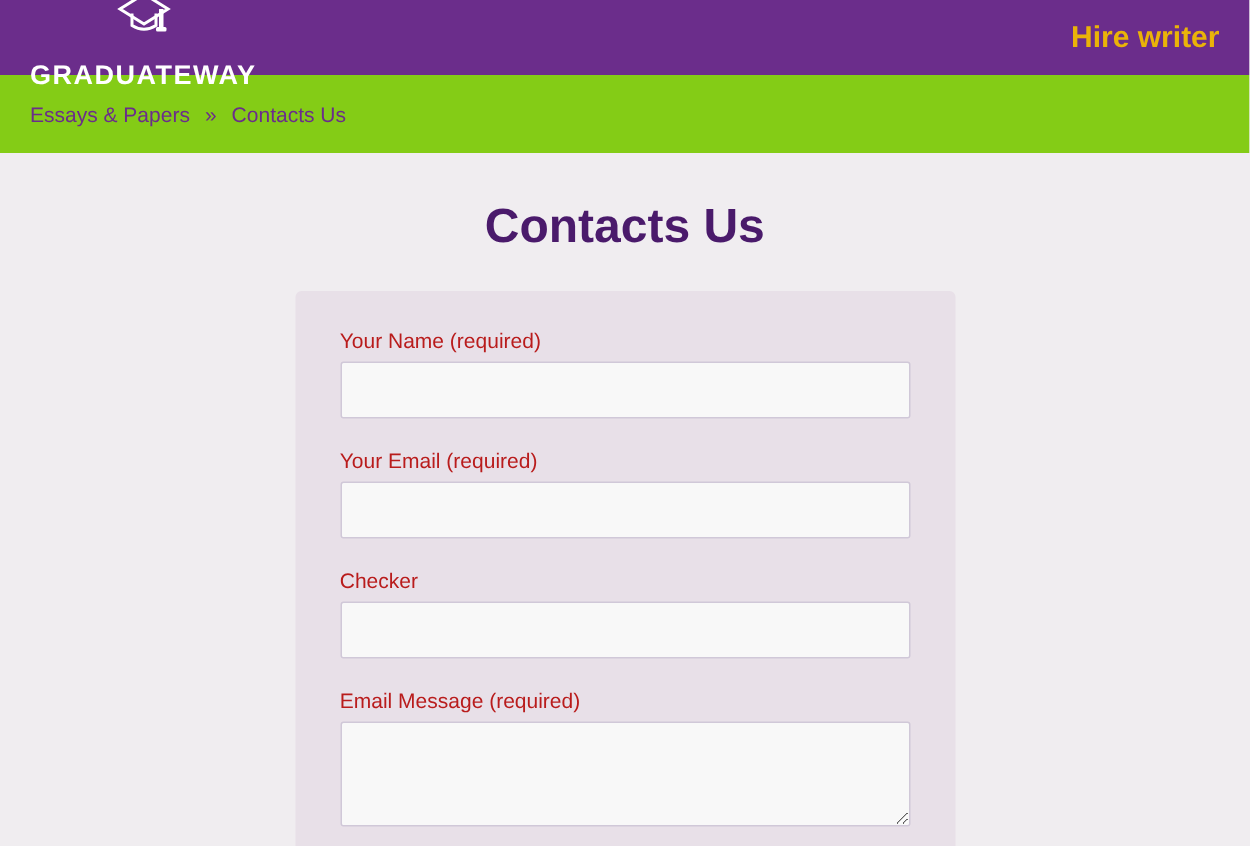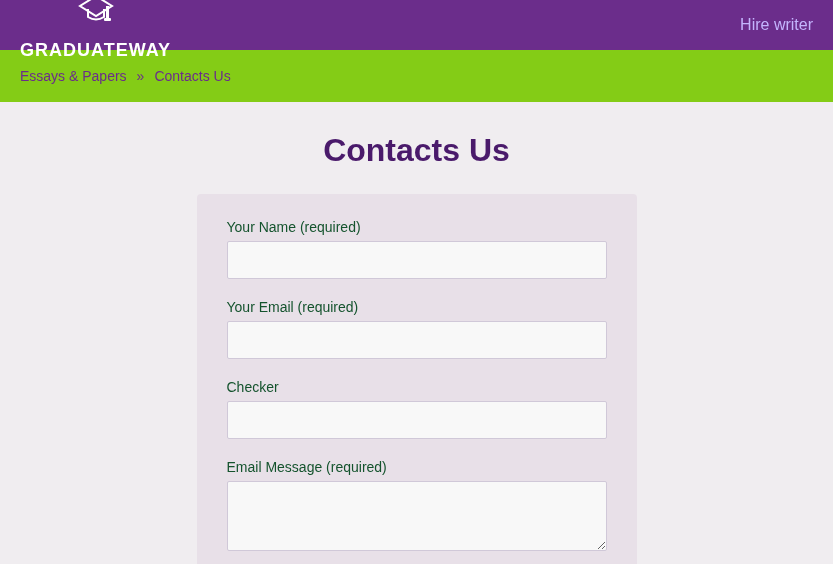--- a/index.html
+++ b/index.html
@@ -44,23 +44,24 @@
       letter-spacing: 1px;
     }
 
     .header-nav {
       display: flex;
       align-items: center;
       gap: 40px;
     }
 
     .header-nav a {
-      color: #c4b5fd;
+      color: #eab308;
       text-decoration: none;
-      font-size: 16px;
+      font-size: 20px;
+      font-weight: bold;
     }
 
     
     .breadcrumb {
       background-color: #84cc16;
       padding: 18px 20px;
       display: flex;
       align-items: center;
       gap: 10px;
     }
@@ -106,21 +107,21 @@
       padding: 25px 30px;
       width: 440px;
     }
 
     .form-group {
       margin-bottom: 20px;
     }
 
     .form-label {
       display: block;
-      color: #14532d;
+      color: #b91c1c;
       font-size: 14px;
       margin-bottom: 6px;
     }
 
     .form-input {
       width: 100%;
       height: 38px;
       background-color: #f8f8f8;
       border: 1px solid #d0c8d8;
       border-radius: 2px;

